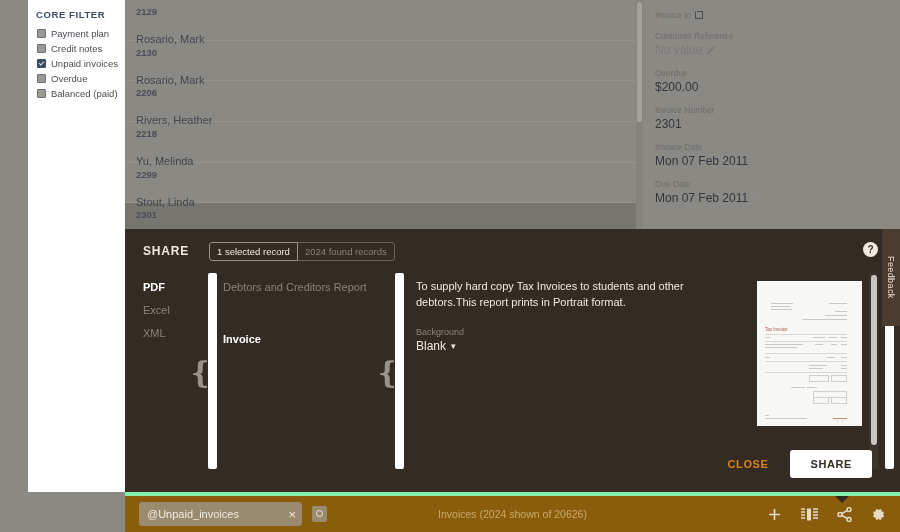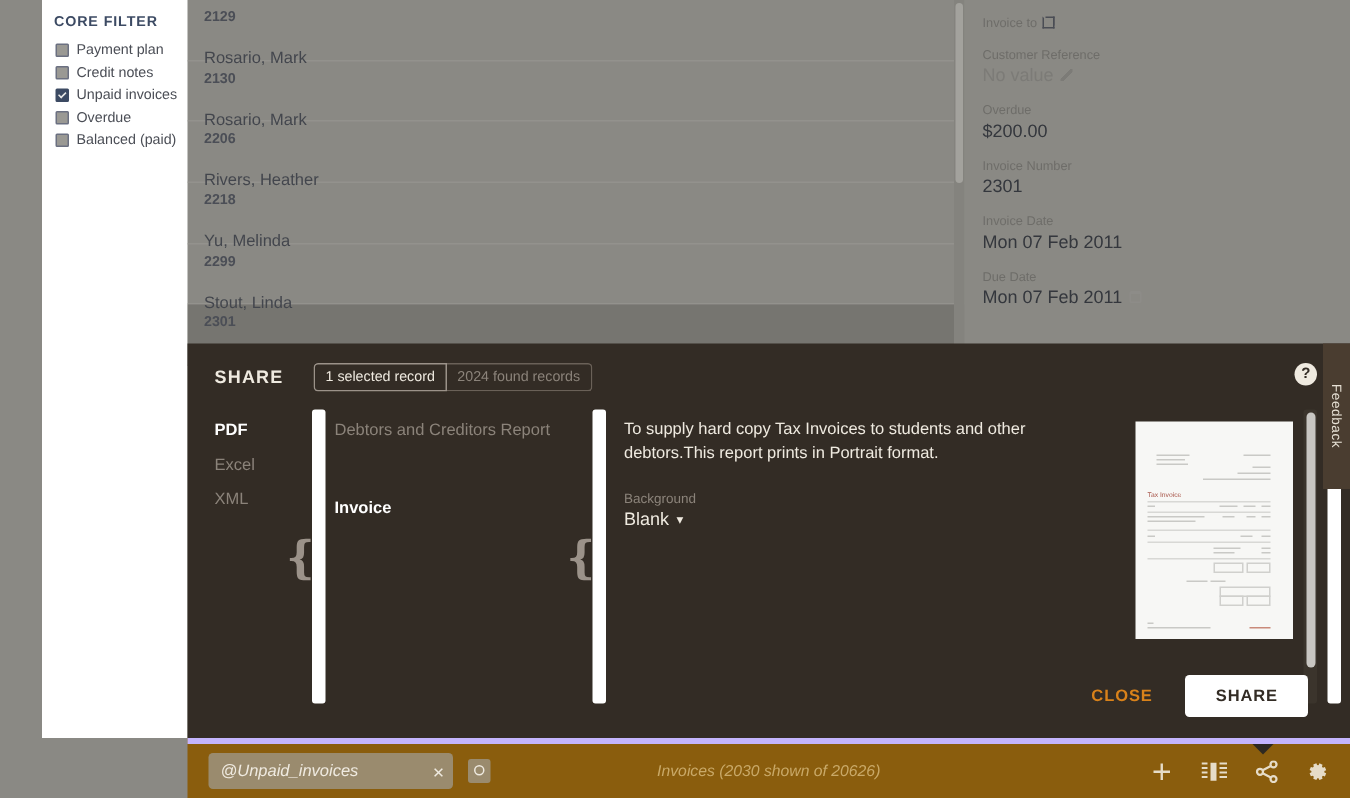--- a/index.html
+++ b/index.html
@@ -92,22 +92,21 @@
   }
 
   
   .bottom-bar {
     position: absolute; left: 0; bottom: 0; width: 900px; height: 40px;
     background: #8a8984;
   }
   .bb-right {
     position: absolute; left: 125px; top: 0; width: 775px; height: 40px;
     background: #8a5d0d; display: flex; align-items: center; padding: 0 14px;
-    border-top: 4px solid #c4b5fd;
-    font-style: italic;
+    border-top: 4px solid #86efac;
   }
   .search-box {
     width: 163px; height: 24px; background: #9a8b6e; border-radius: 3px;
     display: flex; align-items: center; padding: 0 6px 0 8px; gap: 4px;
   }
   .search-val { flex: 1; font-size: 11px; color: #efeae0; }
   .x-btn { font-size: 13px; color: #efeae0; line-height: 1; cursor: pointer; }
   .find-icon {
     width: 15px; height: 16px; margin-left: 10px; border-radius: 2px;
     background: #9a8b6e; position: relative;
@@ -327,21 +326,21 @@
   </div>
 
   <div class="bottom-bar">
     <div class="bb-right">
       <div class="notch"></div>
       <div class="search-box">
         <span class="search-val" placeholder="Search">@Unpaid_invoices</span>
         <span class="x-btn">×</span>
       </div>
       <div class="find-icon"></div>
-      <div class="bb-status">Invoices (2030 shown of 20626)</div>
+      <div class="bb-status">Invoices (2024 shown of 20626)</div>
       <div class="bb-icons">
         <span class="bb-ic">
           <svg width="15" height="15" viewBox="0 0 15 15">
               <path d="M7.5 2v11M2 7.5h11" stroke="currentColor" stroke-width="1.6"></path>
             </svg>
         </span>
         <span class="bb-ic">
           <svg width="17" height="13" viewBox="0 0 17 13">
             <path d="M0 1h4M0 4h4M0 7h4M0 10h4" stroke="currentColor" stroke-width="1.4"></path>
             <rect x="6" y="0.5" width="4" height="12" fill="currentColor"></rect>

